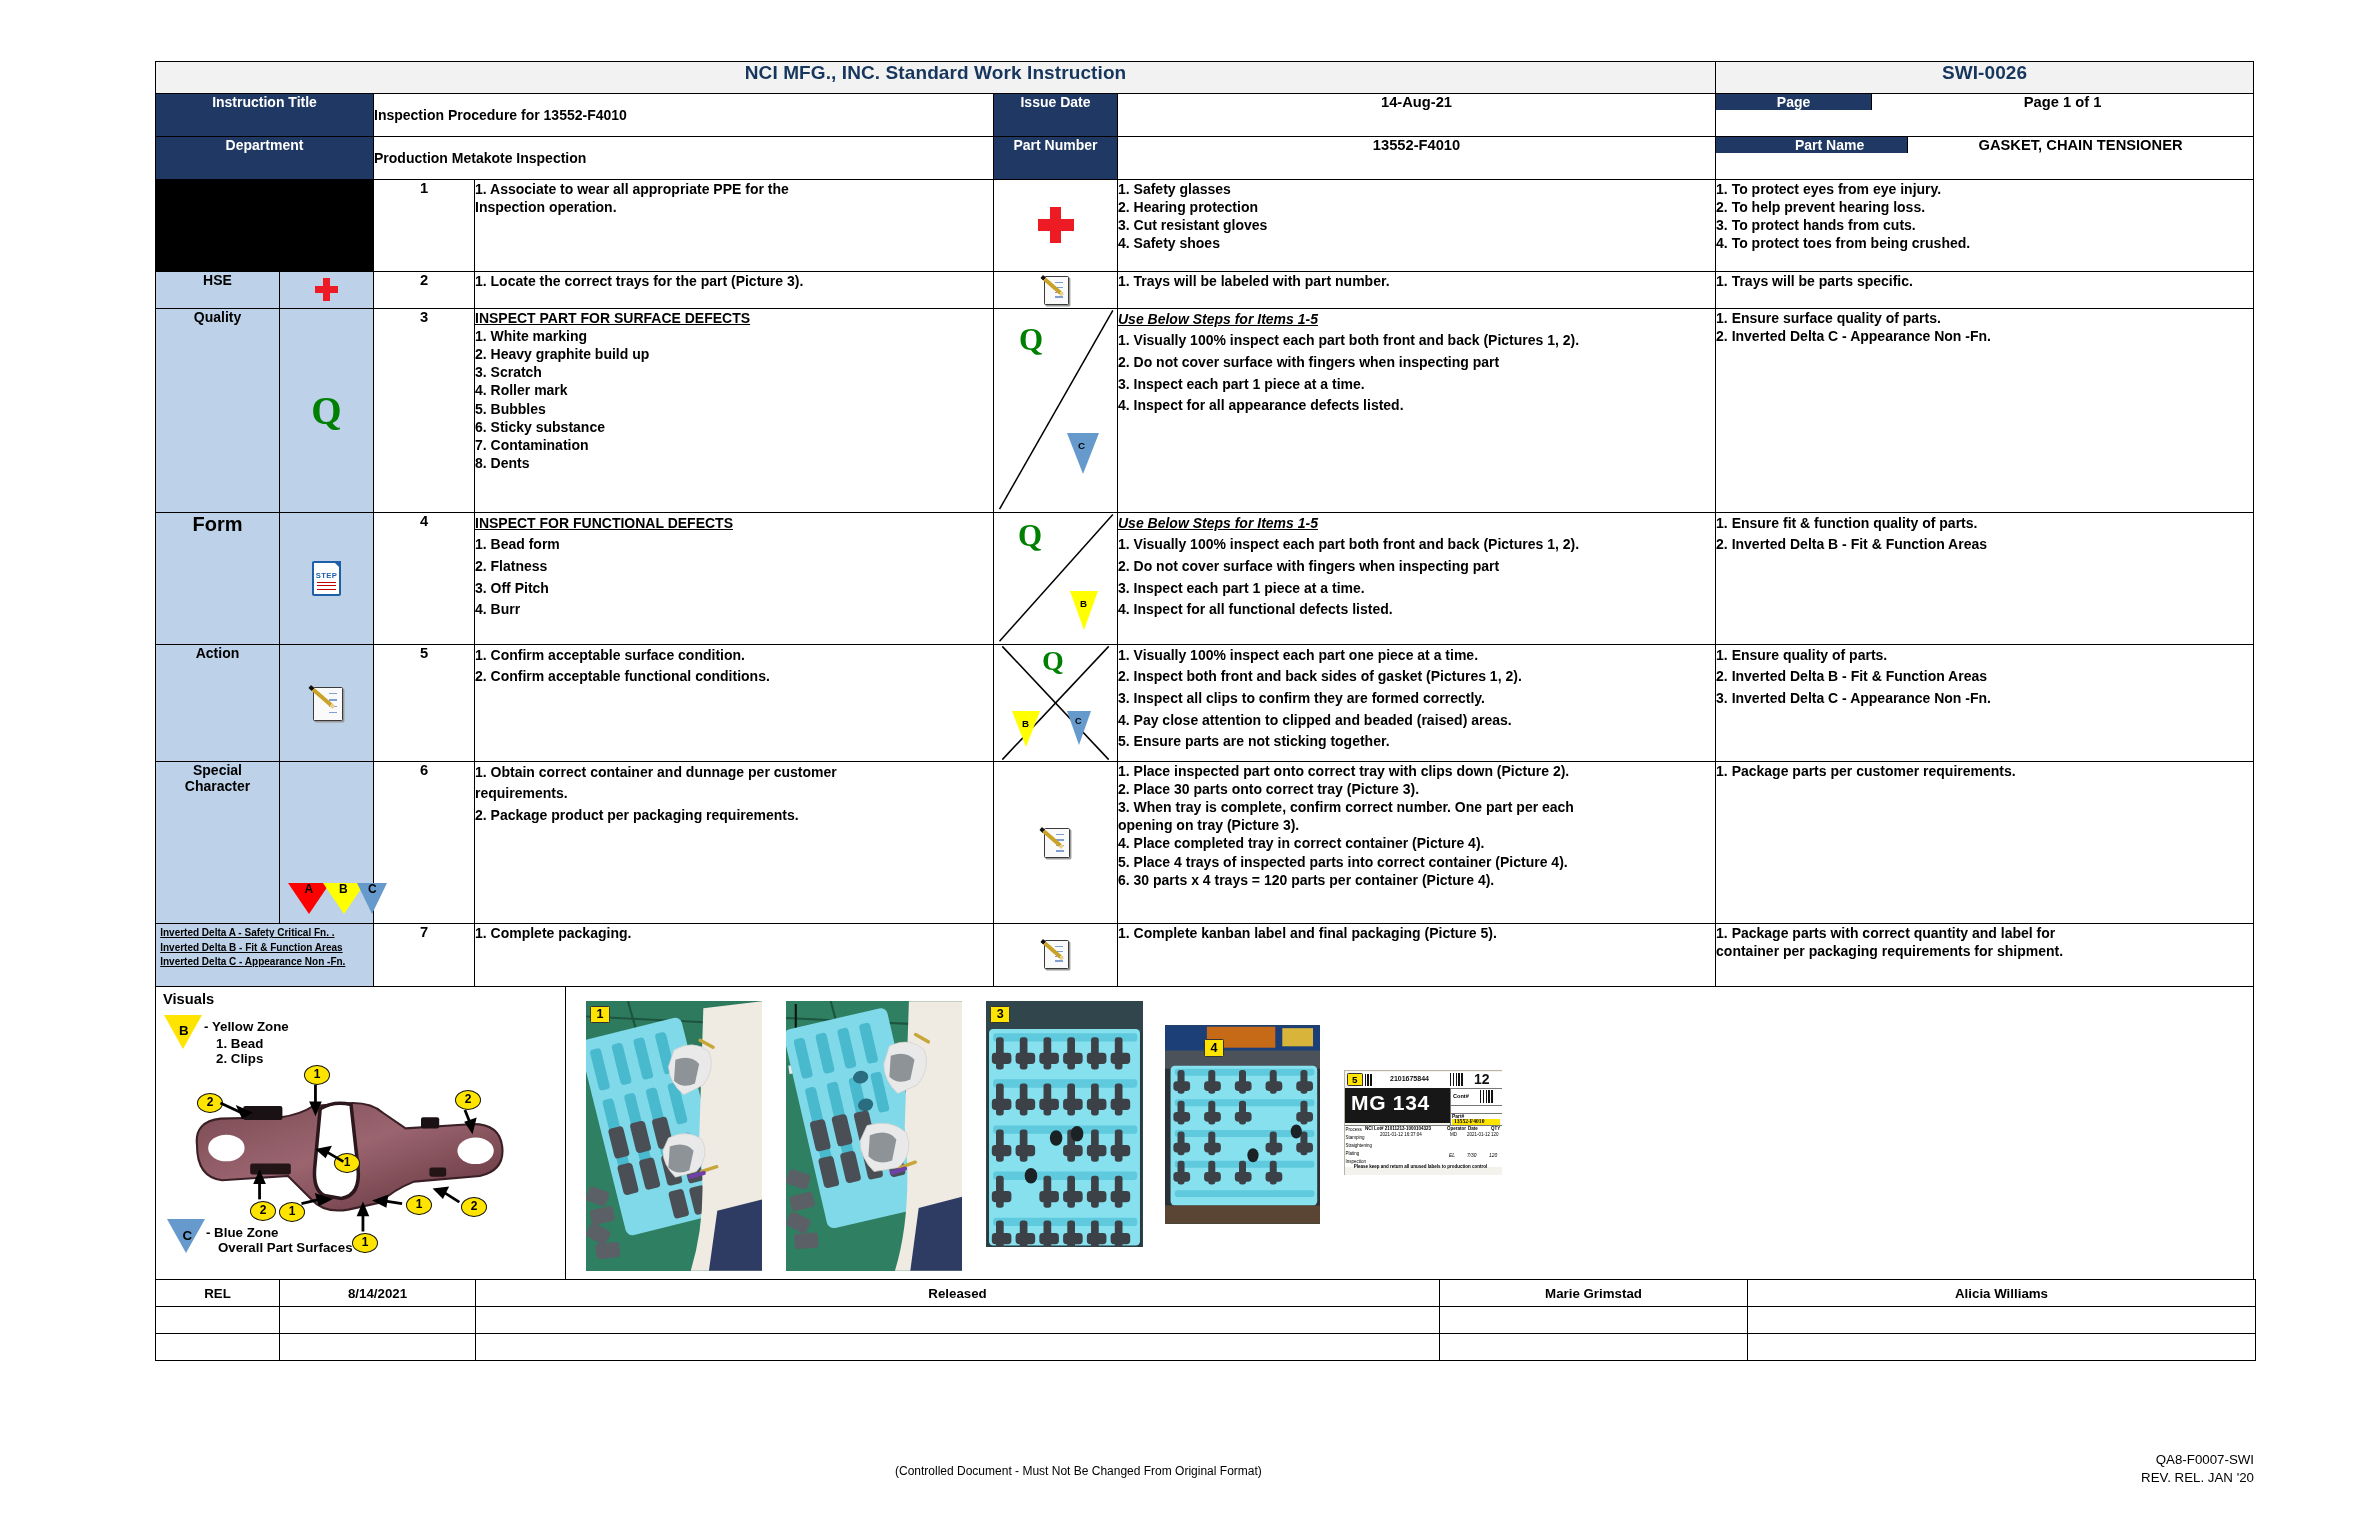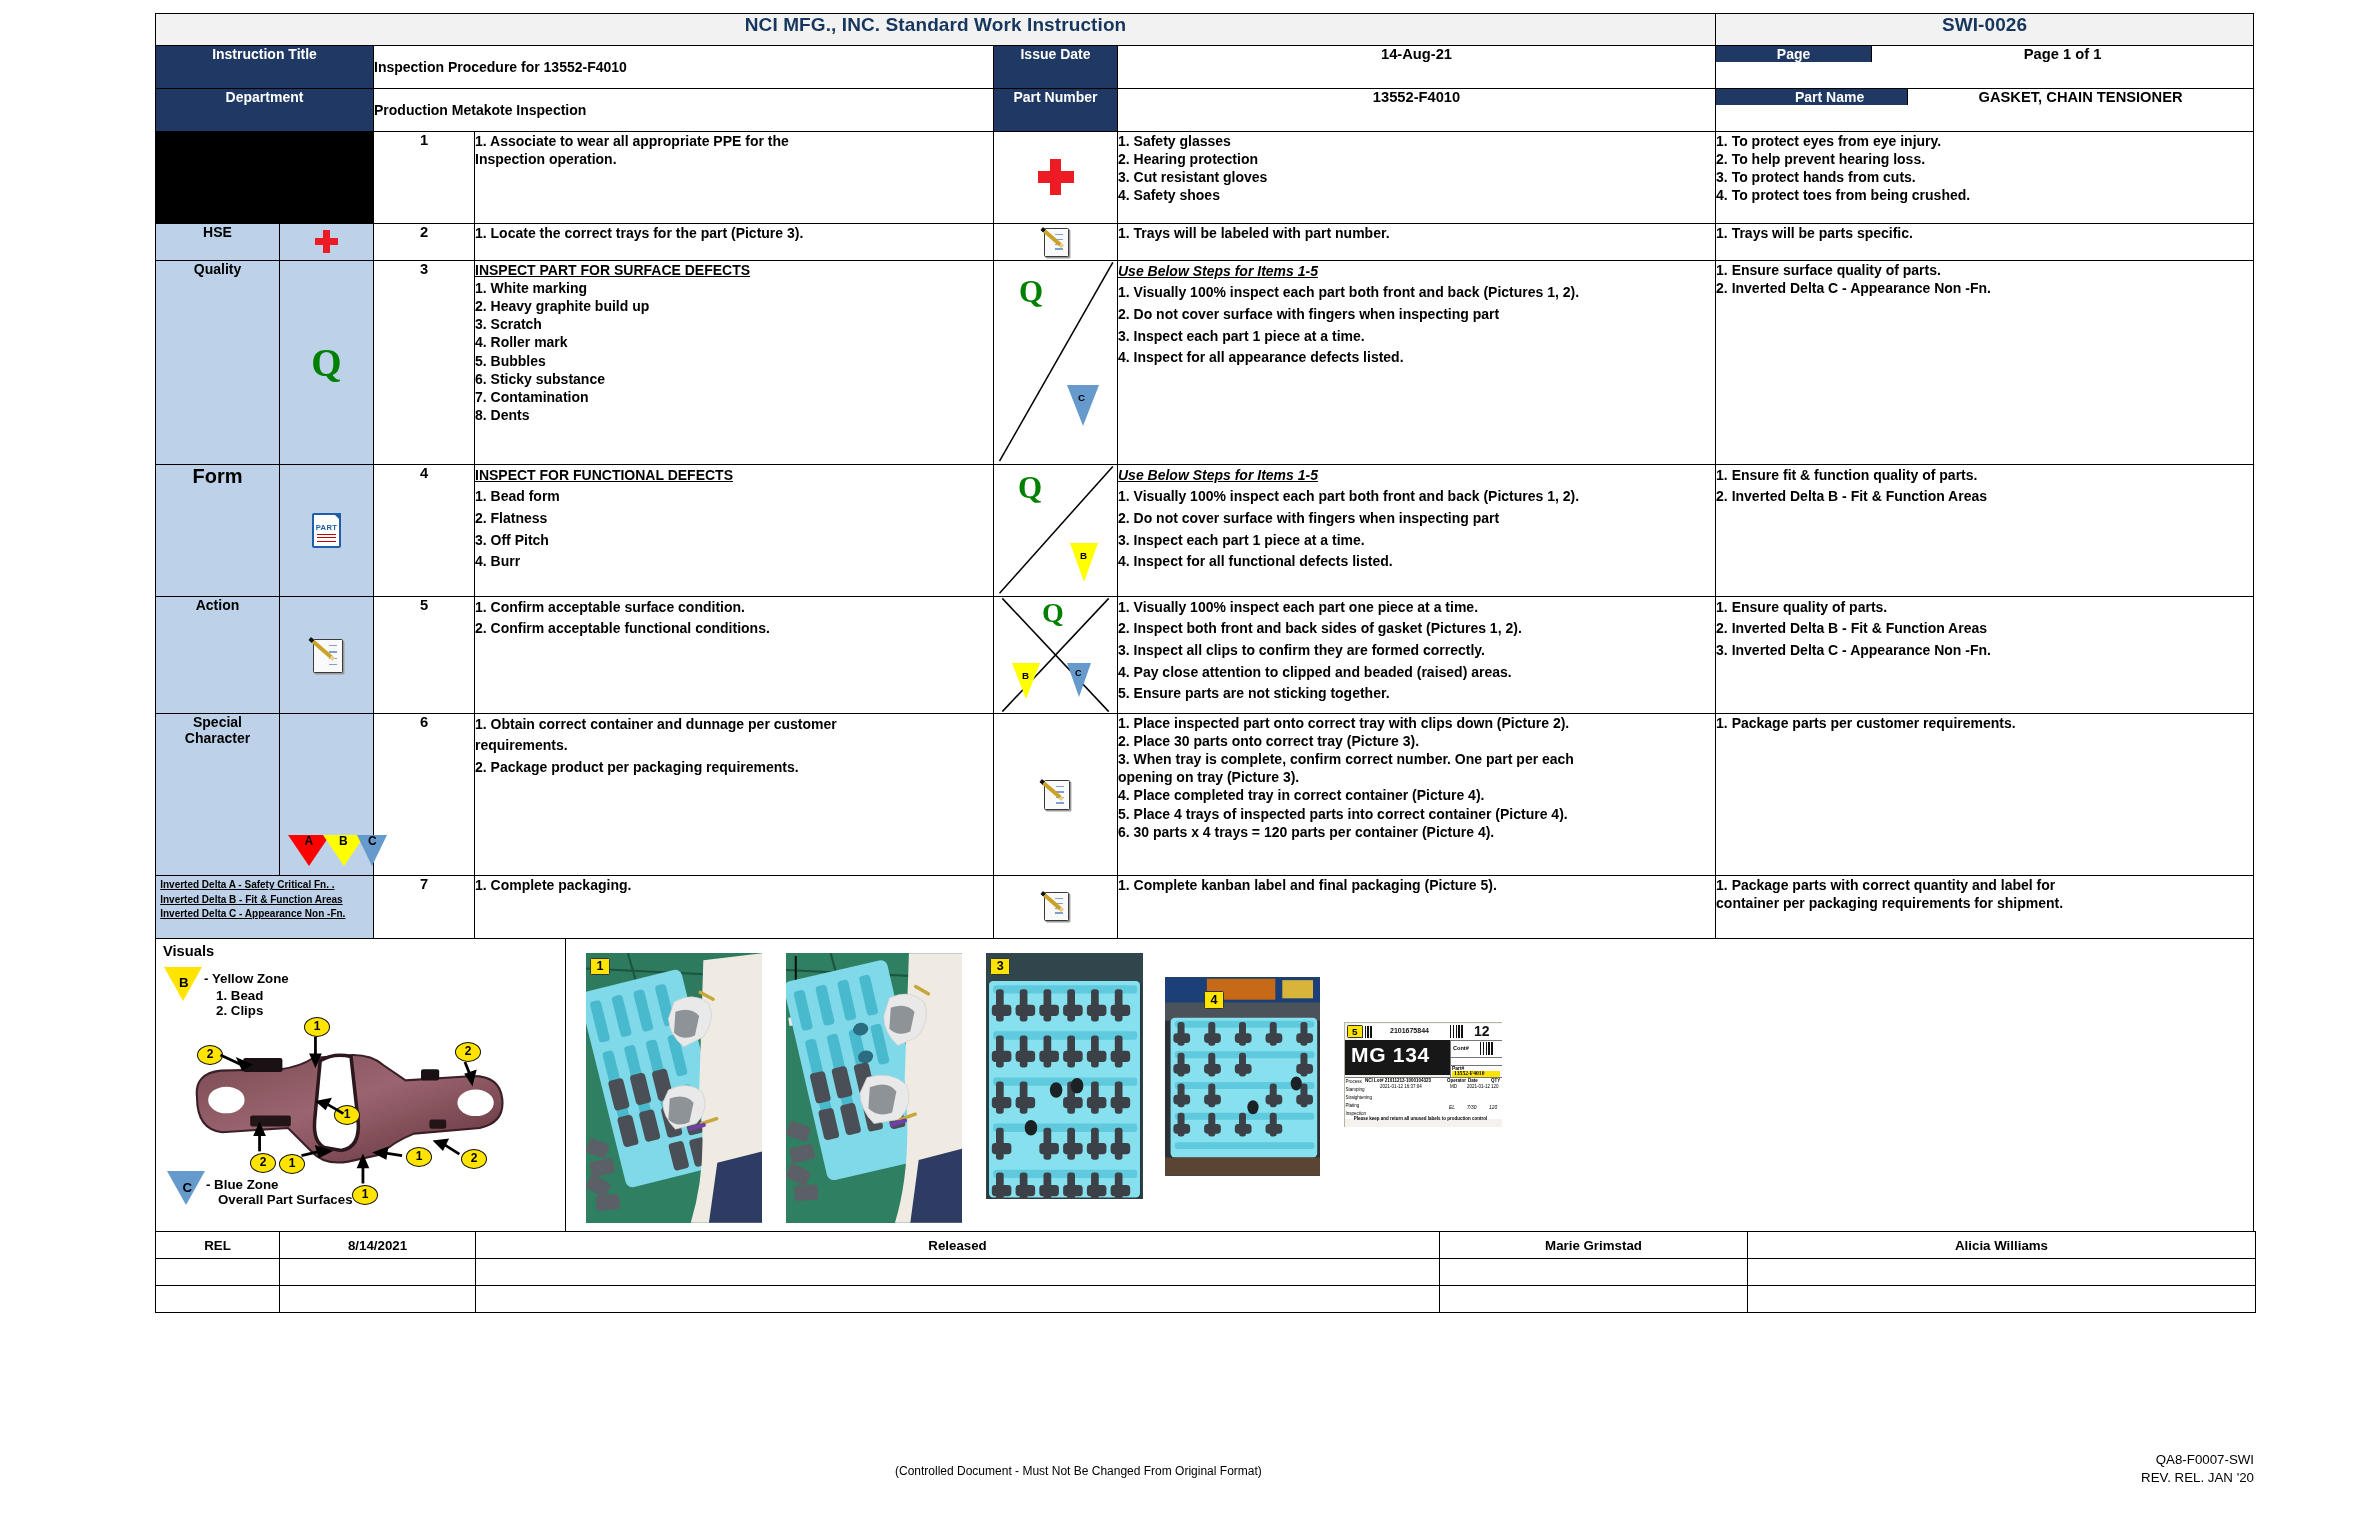--- a/index.html
+++ b/index.html
@@ -1,20 +1,20 @@
 <!DOCTYPE html>
 <html style="font-size:11.2px"><head>
 <meta charset="utf-8">
 <style>
   html,body{margin:0;padding:0;background:#ffffff;}
   body{width:2377px;height:1538px;font-family:"Liberation Sans",sans-serif;color:#000;}
   .page{position:relative;width:2377px;height:1538px;box-sizing:border-box;}
   .sheet{position:absolute;left:155px;top:12.6px;width:2099px;height:1426px;}
 
-  table.swi{border-collapse:collapse;table-layout:fixed;width:100%;}
+  table.swi{border-collapse:collapse;table-layout:fixed;width:100%;margin-top:48px;}
   table.swi td{border:1px solid #000;vertical-align:top;padding:0;}
   .navy{background:#1F3864;color:#ffffff;font-weight:bold;text-align:center;vertical-align:middle;font-size:14px;}
   .ttl{background:#F2F2F2;color:#17365D;font-weight:bold;text-align:center;vertical-align:middle;font-size:19px;letter-spacing:0.1px;}
   .wh{background:#ffffff;}
   .ctr{text-align:center;vertical-align:middle;}
   .bold{font-weight:bold;}
   .blue{background:#BDD1E8;}
   .blk{background:#000000;}
 
   .cellpad{padding:5.6px 7px 5.6px 8.4px;font-size:14px;line-height:1.30;font-weight:bold;}
@@ -220,21 +220,21 @@
         <div>2. Inverted Delta C  - Appearance Non -Fn.</div>
       </td>
     </tr>
 
     <tr>
       <td class="blue ctr bold" style="height:131px;font-size:20px">Form</td>
       <td class="blue ctr">
         <div style="display:flex;align-items:center;justify-content:center;height:131px;">
           <div class="docs">
             <div class="corner"></div>
-            <div class="txt">PART</div>
+            <div class="txt">STEP</div>
             <div class="rl" style="top:19px"></div>
                   <div class="rl" style="top:22.4px"></div>
                   <div class="rl" style="top:26px"></div>
           </div>
         </div>
       </td>
       <td class="wh ctr bold" style="font-size:14.7px">4</td>
       <td class="wh cellpad sp">
         <div class="und">INSPECT FOR FUNCTIONAL DEFECTS</div>
         <div>1. Bead form</div>

